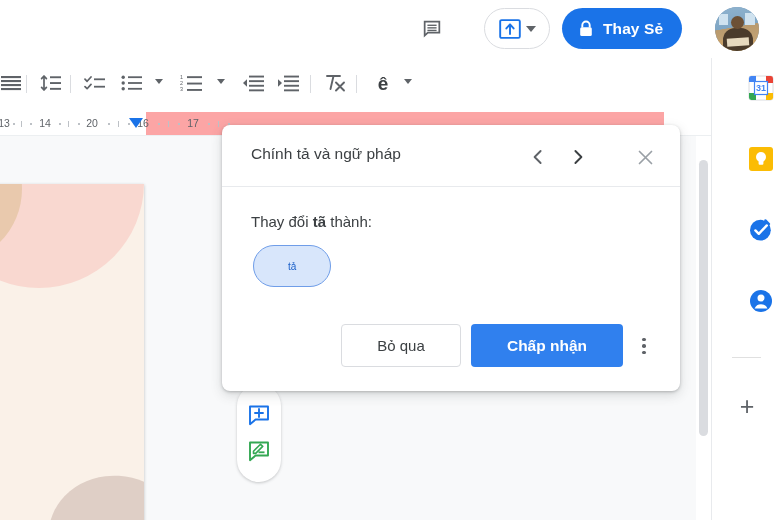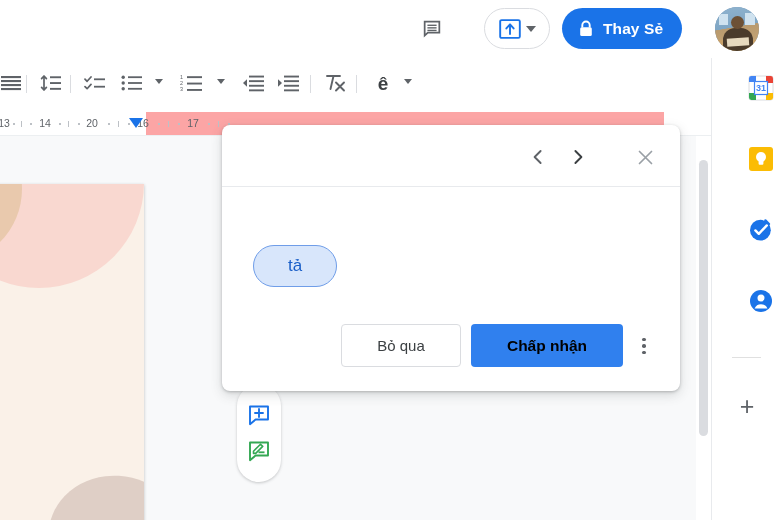--- a/index.html
+++ b/index.html
@@ -252,37 +252,37 @@
   }
   .dlg-prompt b { font-weight: 700; }
   .sugg-chip {
     position: absolute; left: 31px; top: 120px;
     height: 42px; padding: 0 34px;
     background: #d8e6fb; border: 1px solid #6f9de8;
     border-radius: 21px;
     display: flex; align-items: center; justify-content: center;
     cursor: pointer;
   }
-  .sugg-chip span { color: #1a5fc8; font-size: 17px; }
+  .sugg-chip span { color: #1a5fc8; font-size: 10px; }
   .btn-ignore {
     position: absolute; left: 119px; top: 199px;
     width: 120px; height: 43px;
     background: #ffffff; border: 1px solid #dadce0; border-radius: 4px;
     display: flex; align-items: center; justify-content: center;
     cursor: pointer;
   }
   .btn-ignore span { color: #3c4043; font-size: 15px; }
   .btn-accept {
     position: absolute; left: 249px; top: 199px;
     width: 152px; height: 43px;
     background: #3080ee; border: none; border-radius: 4px;
     display: flex; align-items: center; justify-content: center;
     cursor: pointer;
   }
-  .btn-accept span { color: #000000; font-size: 15.5px; font-weight: 600; }
+  .btn-accept span { color: #ffffff; font-size: 15.5px; font-weight: 600; }
   .dlg-more {
     position: absolute; left: 409px; top: 208px;
     width: 26px; height: 26px;
     display: flex; flex-direction: column; align-items: center;
     justify-content: center; gap: 3px; cursor: pointer;
   }
   .dot3 { width: 3.5px; height: 3.5px; border-radius: 50%; background: #5f6368; }
 </style>
 </head>
 <body>
@@ -554,40 +554,44 @@
     <div class="side-div" style="top:299px"></div>
 
     <div class="side-add" style="top:335px">
       <span>+</span>
     </div>
   </div>
 
   <div class="dialog">
 
     <div class="dlg-head">
+      <span class="dlg-title">Chính tả và ngữ pháp</span>
 
       <div class="dlg-nav" style="left:302px">
         <svg width="18" height="18" viewBox="0 0 18 18">
           <path d="M11.6 3L5.6 9l6 6" fill="none" stroke="#5f6368" stroke-width="1.9" stroke-linecap="round" stroke-linejoin="round"></path>
         </svg>
       </div>
 
       <div class="dlg-nav" style="left:342px">
         <svg width="18" height="18" viewBox="0 0 18 18">
           <path d="M6.4 3l6 6-6 6" fill="none" stroke="#3c4043" stroke-width="1.9" stroke-linecap="round" stroke-linejoin="round"></path>
         </svg>
       </div>
 
       <div class="dlg-close">
         <svg width="17" height="17" viewBox="0 0 17 17">
           <path d="M2.5 2.5l12 12M14.5 2.5l-12 12" fill="none" stroke="#9aa0a6" stroke-width="1.7" stroke-linecap="round"></path>
         </svg>
       </div>
     </div>
 
+    <div class="dlg-prompt">
+      <span>Thay đổi </span><b>tã</b><span> thành:</span>
+    </div>
 
     <div class="sugg-chip">
       <span>tả</span>
     </div>
 
     <div class="btn-ignore">
       <span>Bỏ qua</span>
     </div>
 
     <div class="btn-accept">

